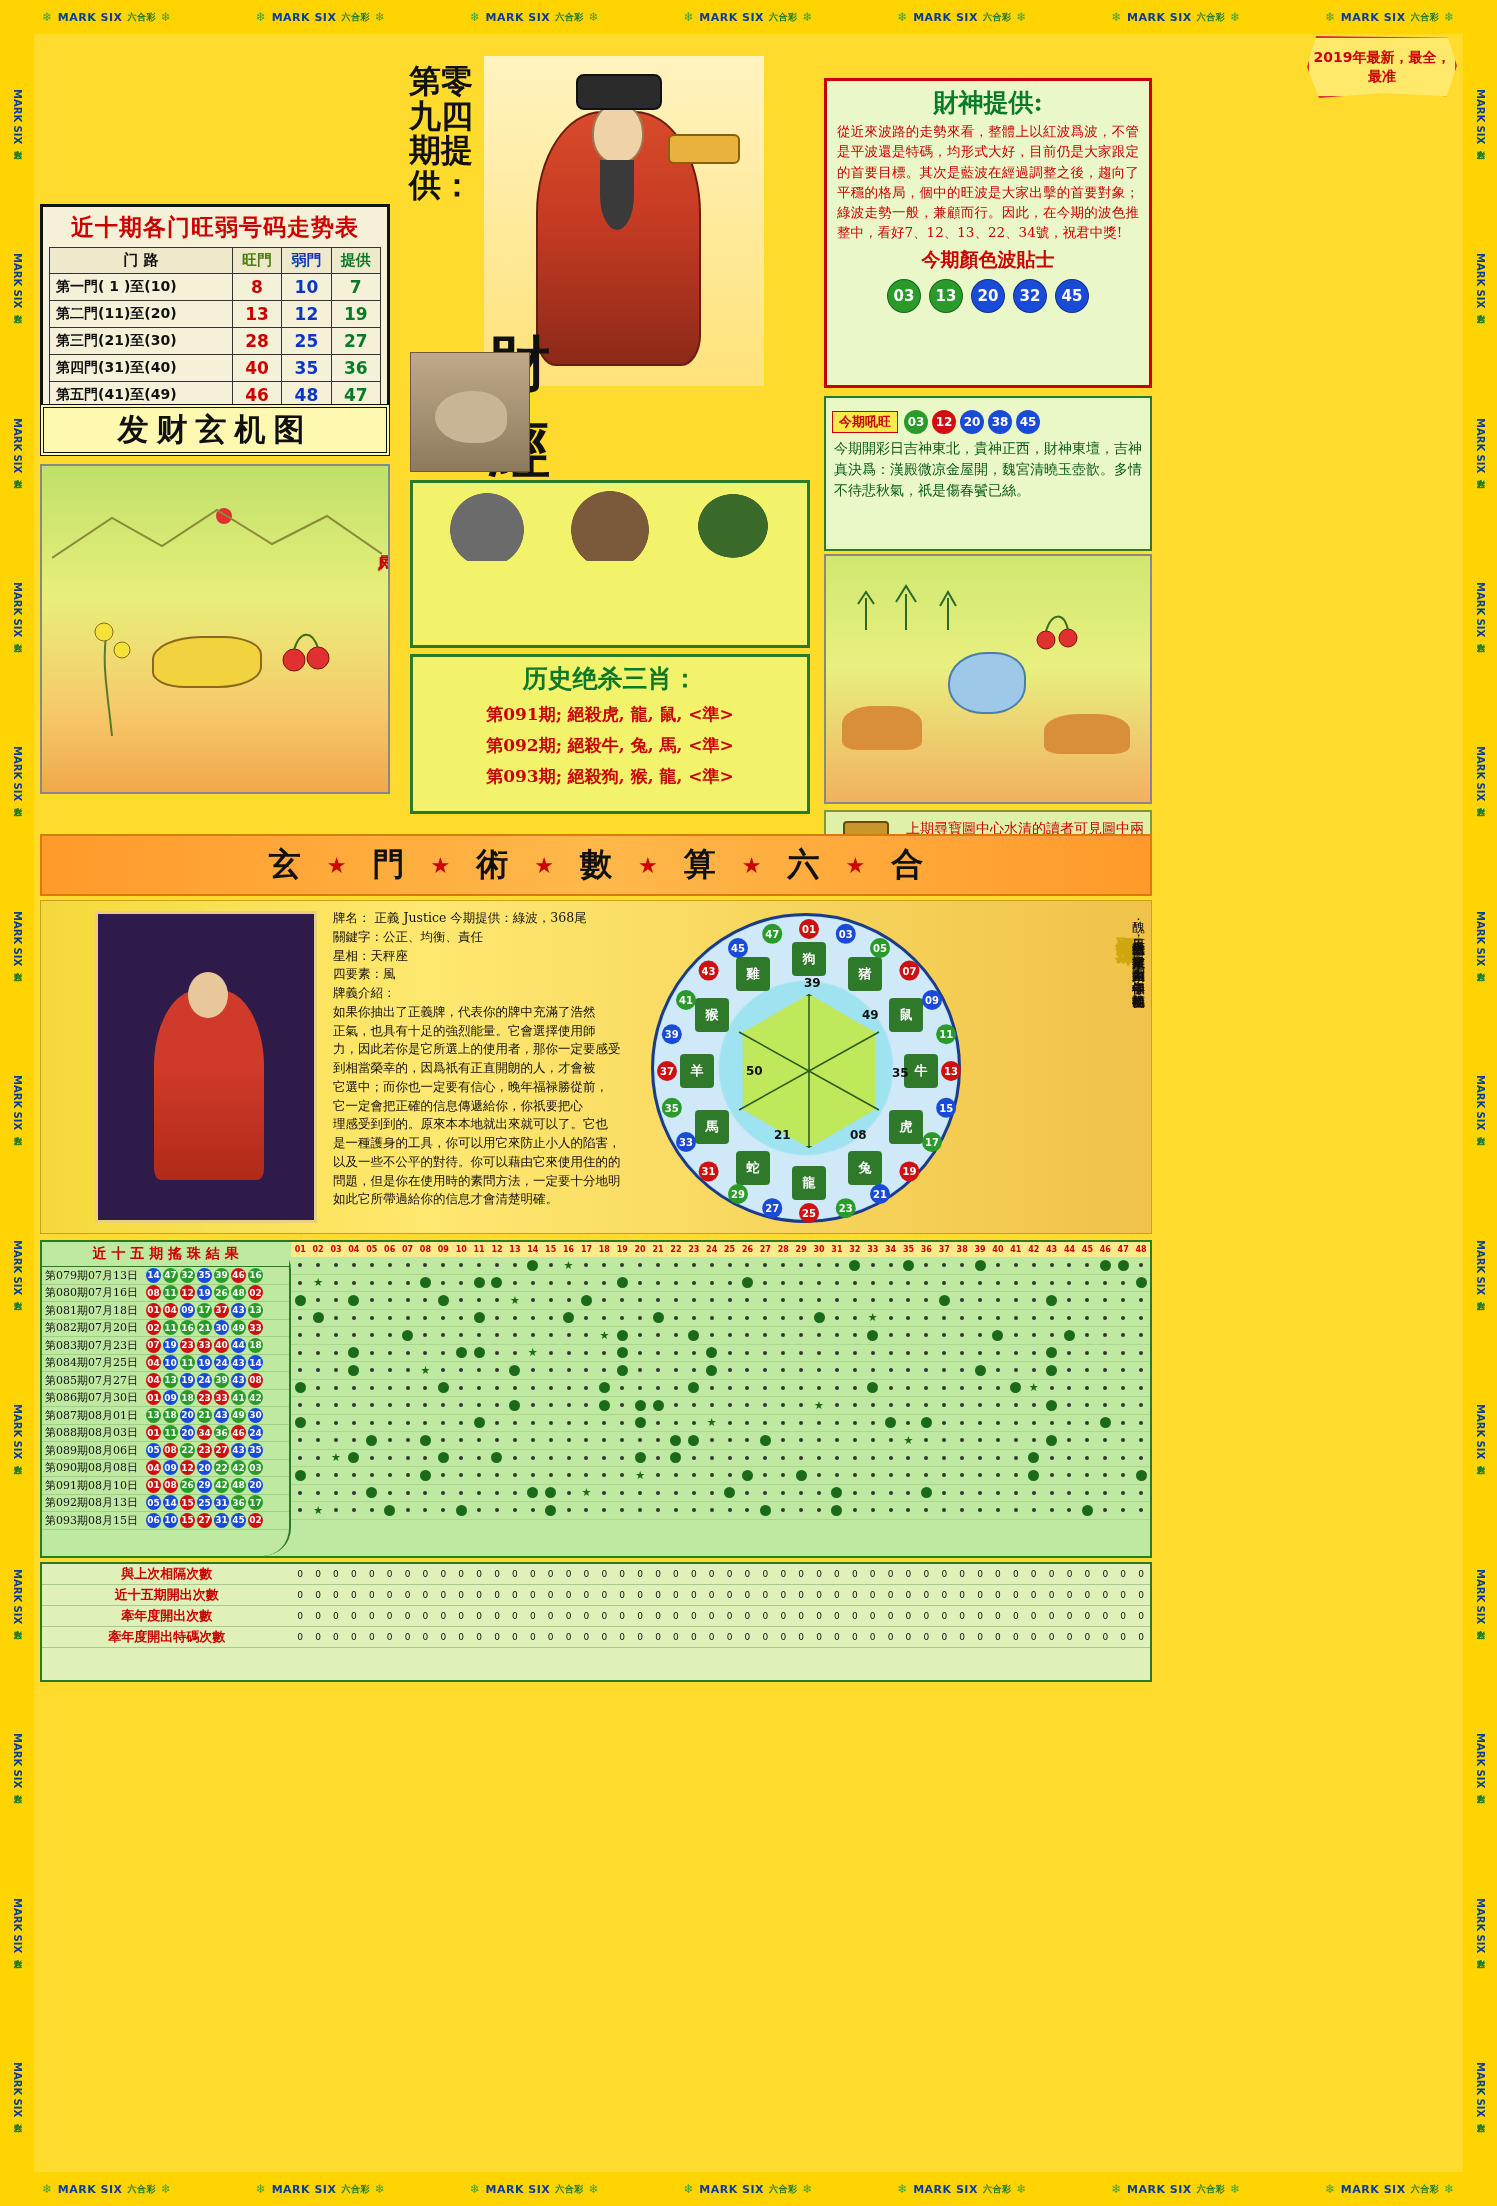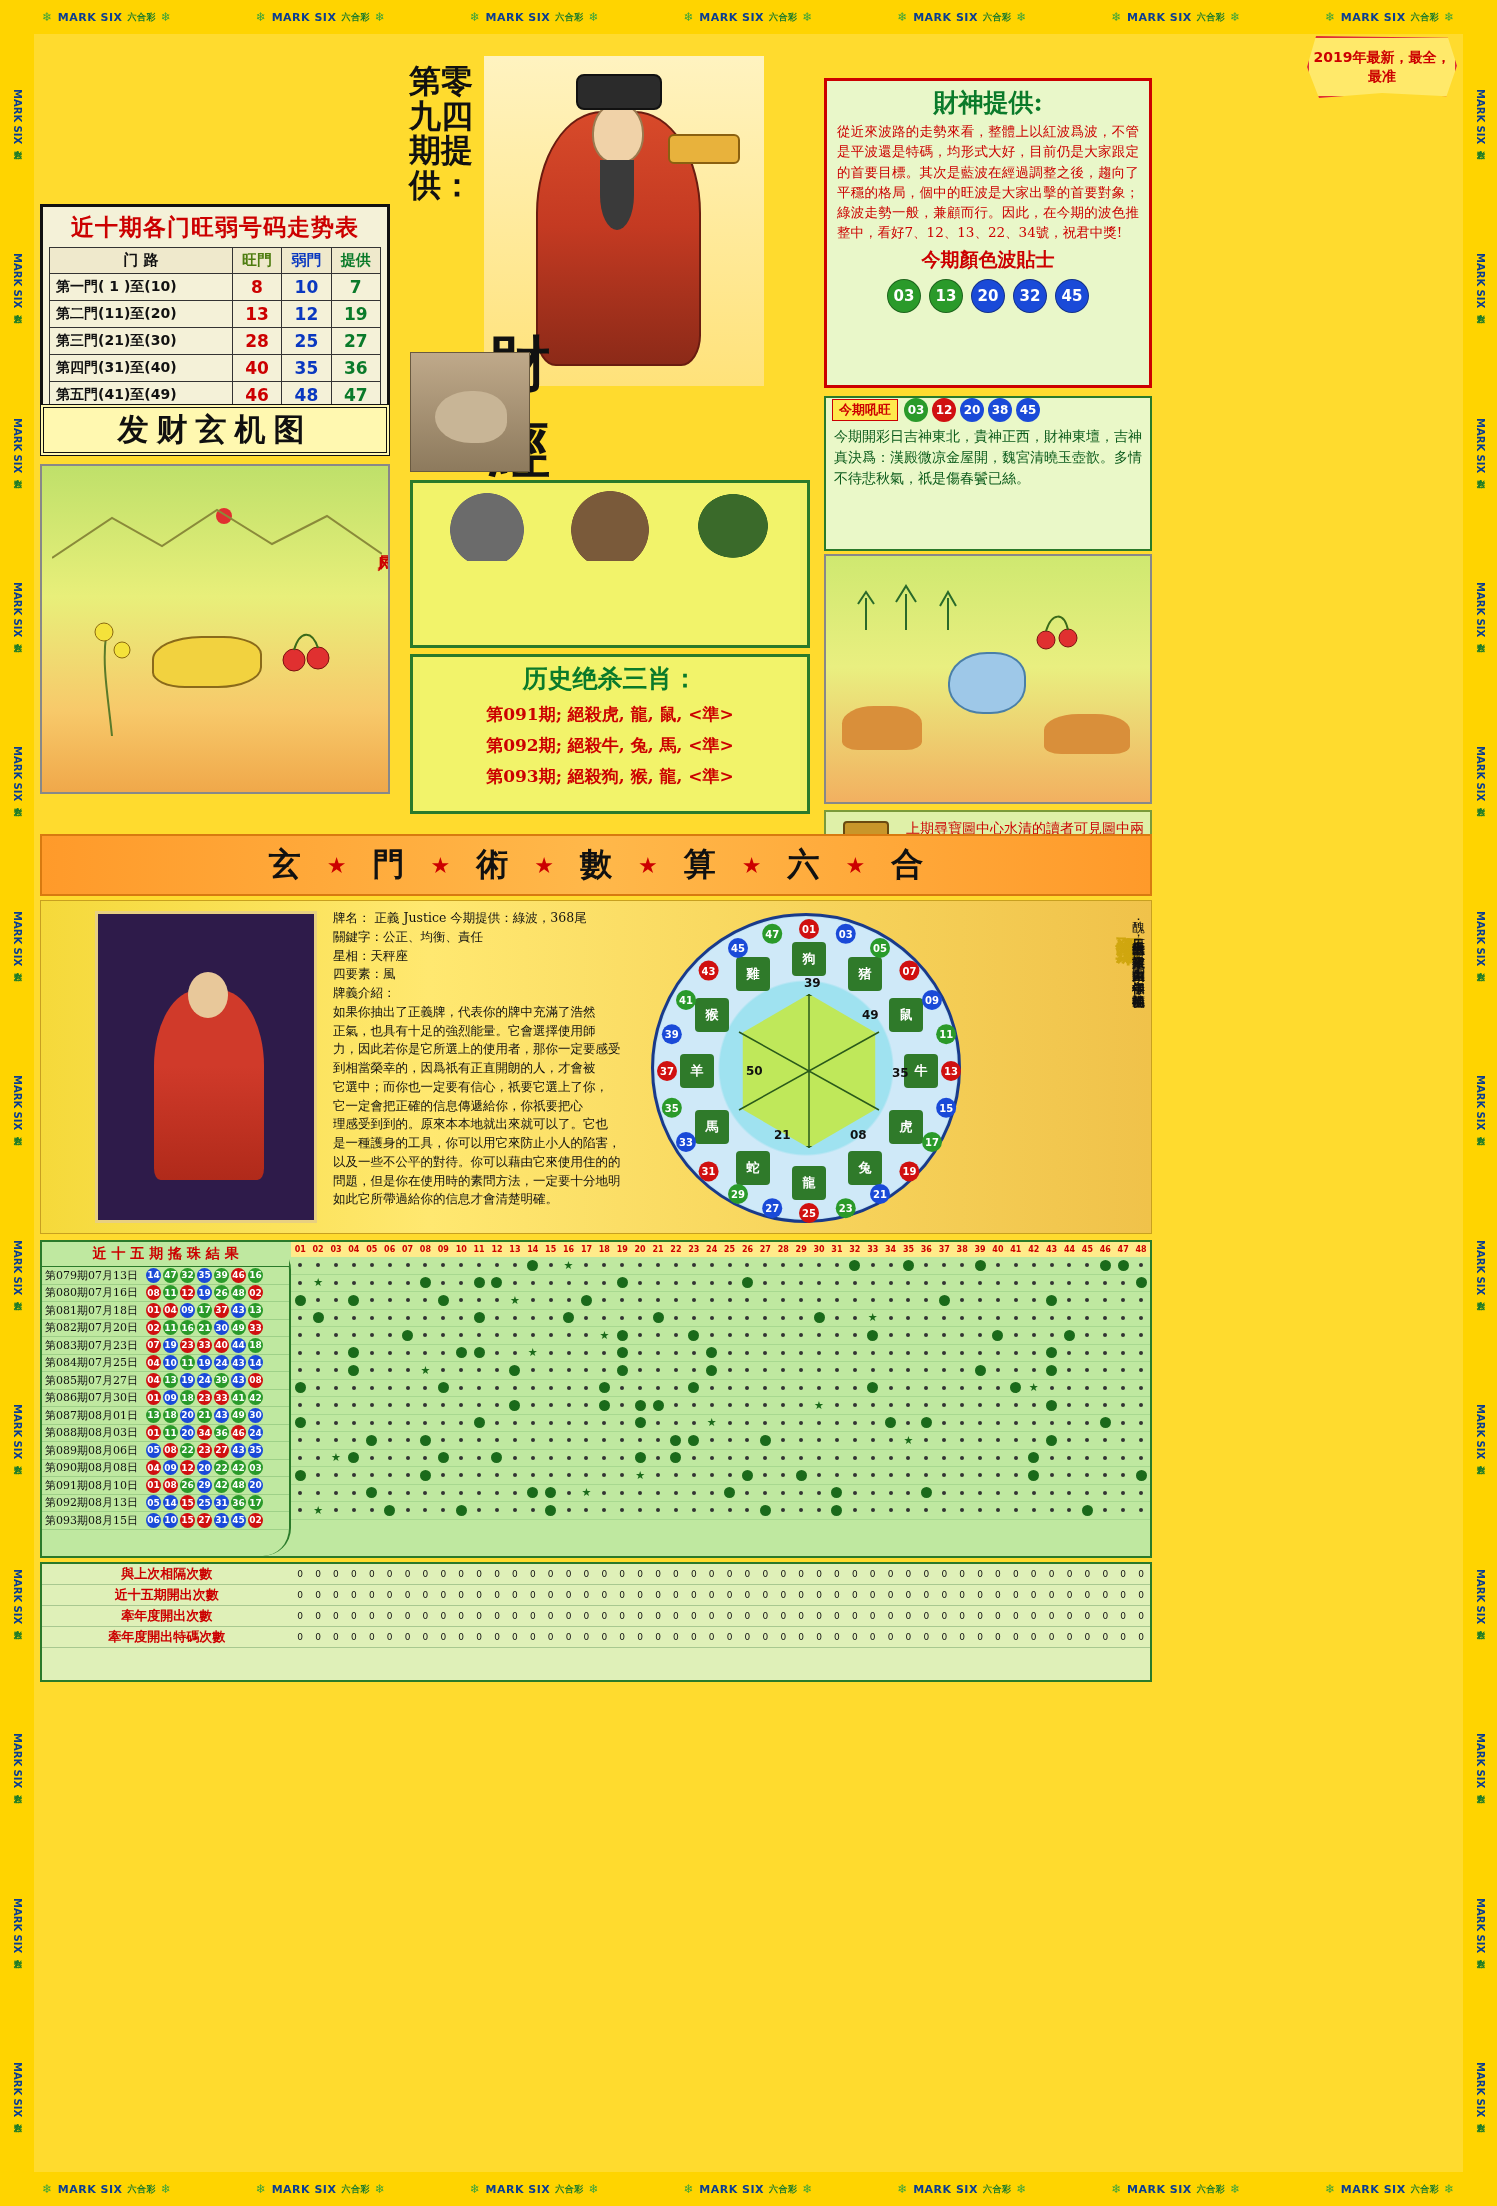--- a/index.html
+++ b/index.html
@@ -230,21 +230,21 @@
   .ball {
     width: 34px; height: 34px; border-radius: 50%; color: #fff;
     display: flex; align-items: center; justify-content: center;
     font-weight: bold; font-size: 15px; border: 1px solid rgba(0,0,0,.35);
   }
   
   .hw-box {
     position: absolute; left: 790px; top: 362px; width: 328px; height: 155px;
     border: 2px solid #2a7a2a; background: #eaf8c8;
   }
-  .hw-head { display: flex; align-items: center; gap: 6px; padding: 0 6px 2px; }
+  .hw-head { display: flex; align-items: center; gap: 6px; padding: 12px 6px 2px; }
   .hw-tag {
     background: #ffe94d; border: 1px solid #c00; color: #c00; font-weight: bold;
     font-size: 13px; padding: 1px 6px; font-family: "DejaVu Serif", serif;
   }
   .hw-ball {
     width: 24px; height: 24px; border-radius: 50%; color: #fff; font-size: 12px;
     display: inline-flex; align-items: center; justify-content: center; font-weight: bold;
   }
   .hw-text {
     color: #0a5a1a; font-size: 14px; line-height: 1.5; padding: 2px 8px;
@@ -693,21 +693,21 @@
       <div class="tarot-text" id="tarot-text">
           <div class="line">牌名：  正義   Justice 今期提供：綠波，368尾</div>
           <div class="line">關鍵字：公正、均衡、責任</div>
           <div class="line">星相：天秤座</div>
           <div class="line">四要素：風</div>
           <div class="line">牌義介紹：</div>
           <div class="line">如果你抽出了正義牌，代表你的牌中充滿了浩然</div>
           <div class="line">正氣，也具有十足的強烈能量。它會選擇使用師</div>
           <div class="line">力，因此若你是它所選上的使用者，那你一定要感受</div>
           <div class="line">到相當榮幸的，因爲祇有正直開朗的人，才會被</div>
-          <div class="line">它選中；而你也一定要有信心，祇要它選上了你，</div>
+          <div class="line">它選中；而你也一定要有信心，晚年福禄勝從前，</div>
           <div class="line">它一定會把正確的信息傳遞給你，你祇要把心</div>
           <div class="line">理感受到到的。原來本本地就出來就可以了。它也</div>
           <div class="line">是一種護身的工具，你可以用它來防止小人的陷害，</div>
           <div class="line">以及一些不公平的對待。你可以藉由它來使用住的的</div>
           <div class="line">問題，但是你在使用時的素問方法，一定要十分地明亮，</div>
           <div class="line">如此它所帶過給你的信息才會清楚明確。</div>
         </div>
 
       <div class="wheel-wrap">
         <div class="wheel">

